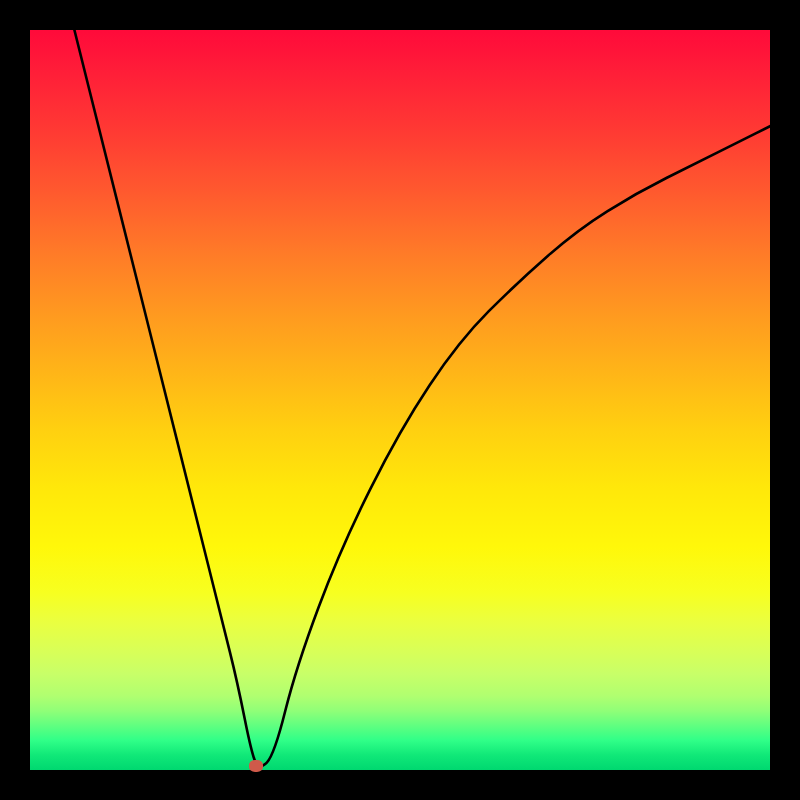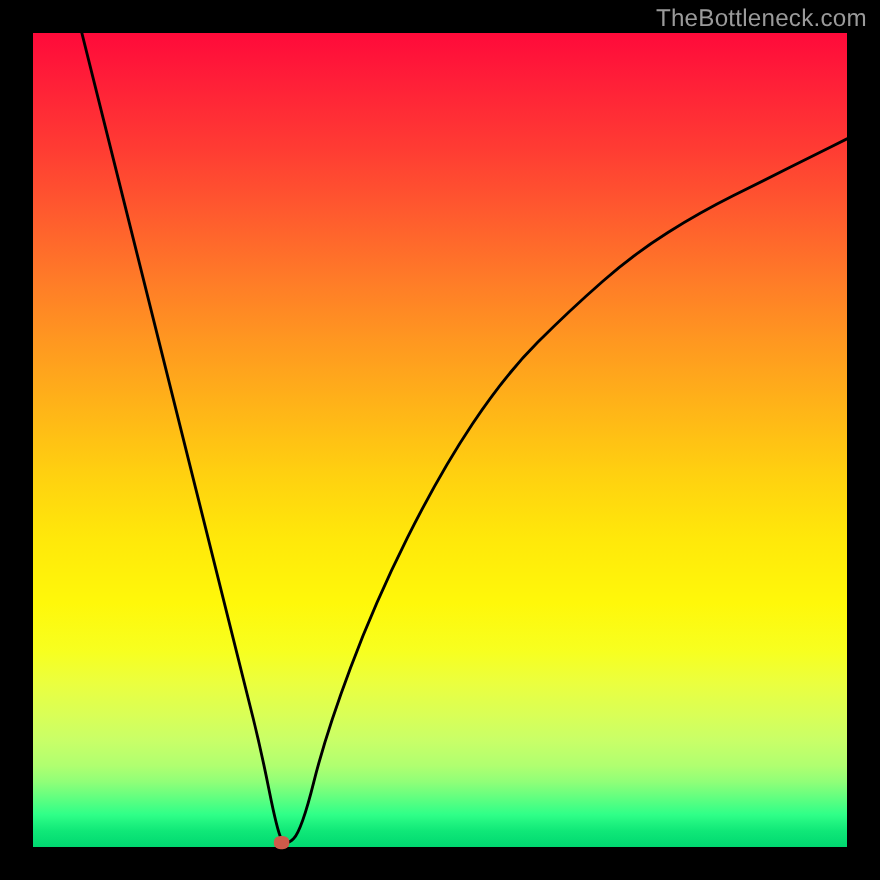--- a/index.html
+++ b/index.html
@@ -80,14 +80,13 @@
 
   <div class="plot-area">
 
     <svg class="curve-svg" viewBox="0 0 740 740" preserveAspectRatio="none">
       <path id="curve-path" d="M 44.4 0.0 Q 44.4 0.0 59.2 59.2 Q 74.0 118.4 88.8 177.6 Q 103.6 236.8 118.4 296.0 Q 133.2 355.2 148.0 414.4 Q 162.8 473.6 177.6 532.8 Q 192.4 592.0 199.8 621.6 Q 207.2 651.2 214.6 688.2 Q 222.0 725.2 225.7 732.6 Q 229.4 740.0 236.8 732.6 Q 244.2 725.2 255.3 680.8 Q 266.4 636.4 288.6 577.2 Q 310.8 518.0 340.4 458.8 Q 370.0 399.6 399.6 355.2 Q 429.2 310.8 458.8 281.2 Q 488.4 251.6 518.0 225.7 Q 547.6 199.8 577.2 181.3 Q 606.8 162.8 636.4 148.0 Q 666.0 133.2 688.2 122.1 Q 710.4 111.0 725.2 103.6 T 740.0 96.2" fill="none" stroke="#000" stroke-width="2.6" stroke-linecap="round" stroke-linejoin="round"></path>
     </svg>
 
     <div id="marker" class="marker" style="left: 225.7px; top: 736.3px;"></div>
   </div>
 
-  <div class="watermark">TheBottleneck.com</div>
 </div>
 
 </body></html>

